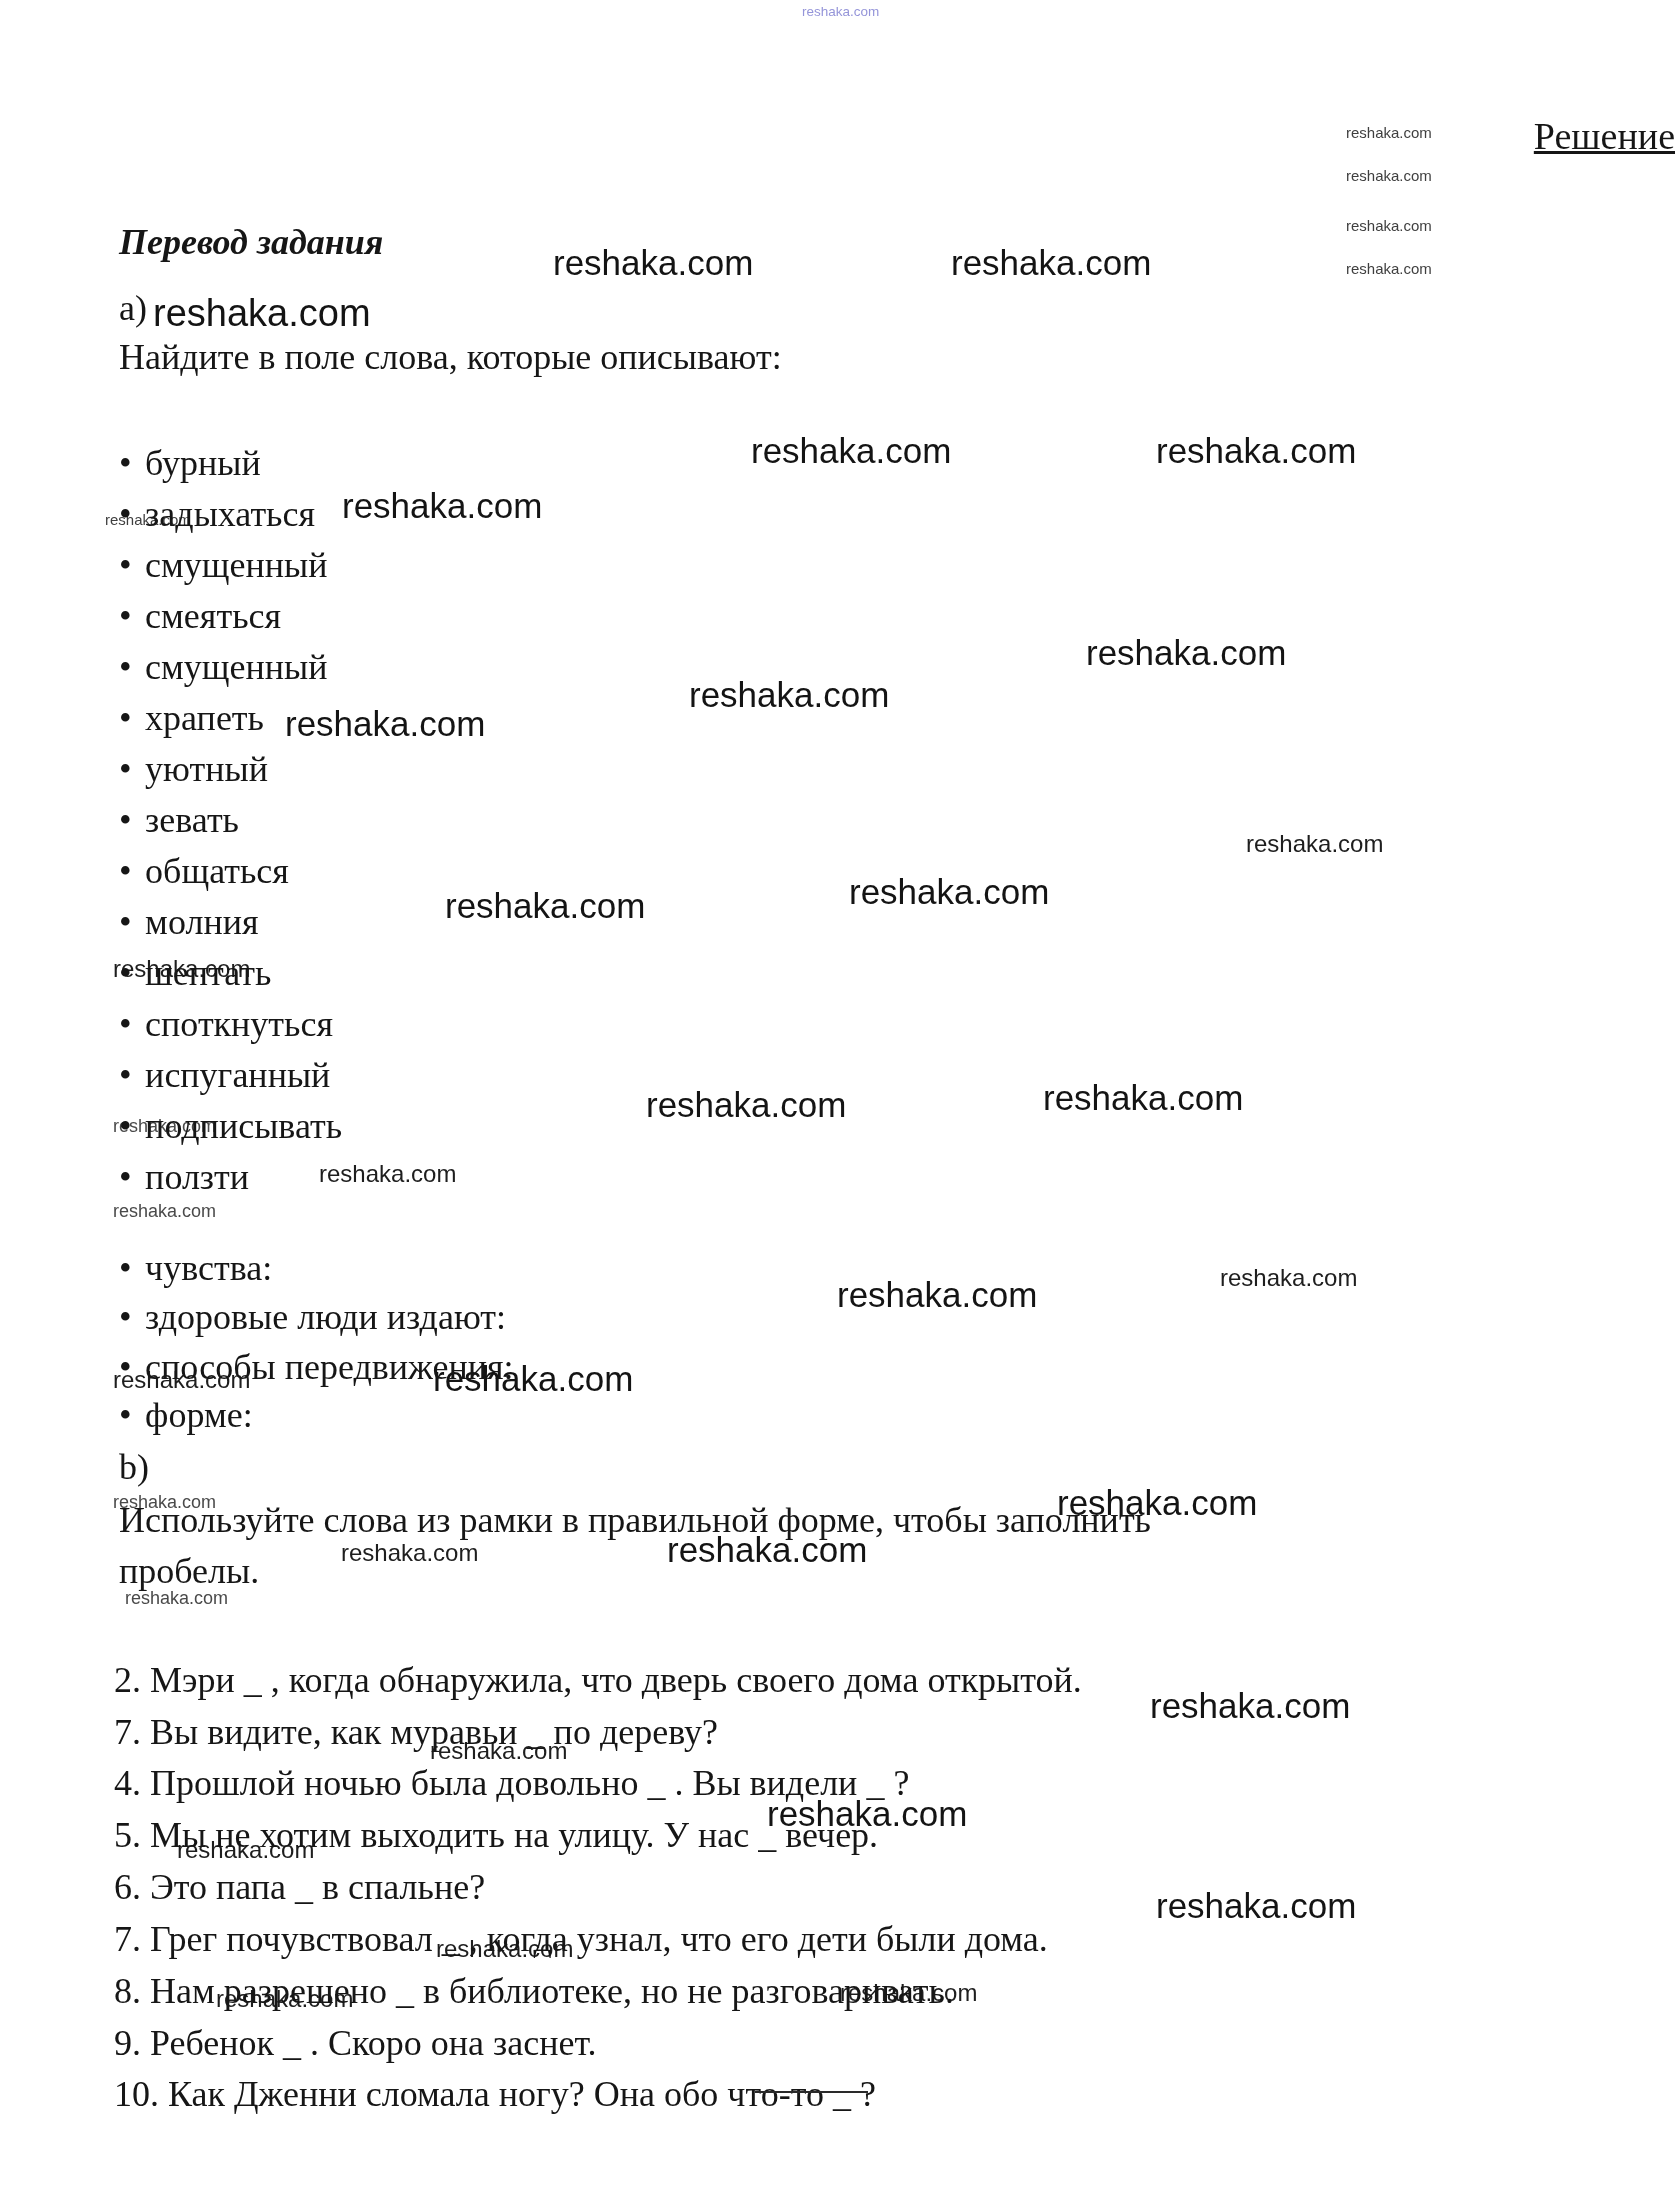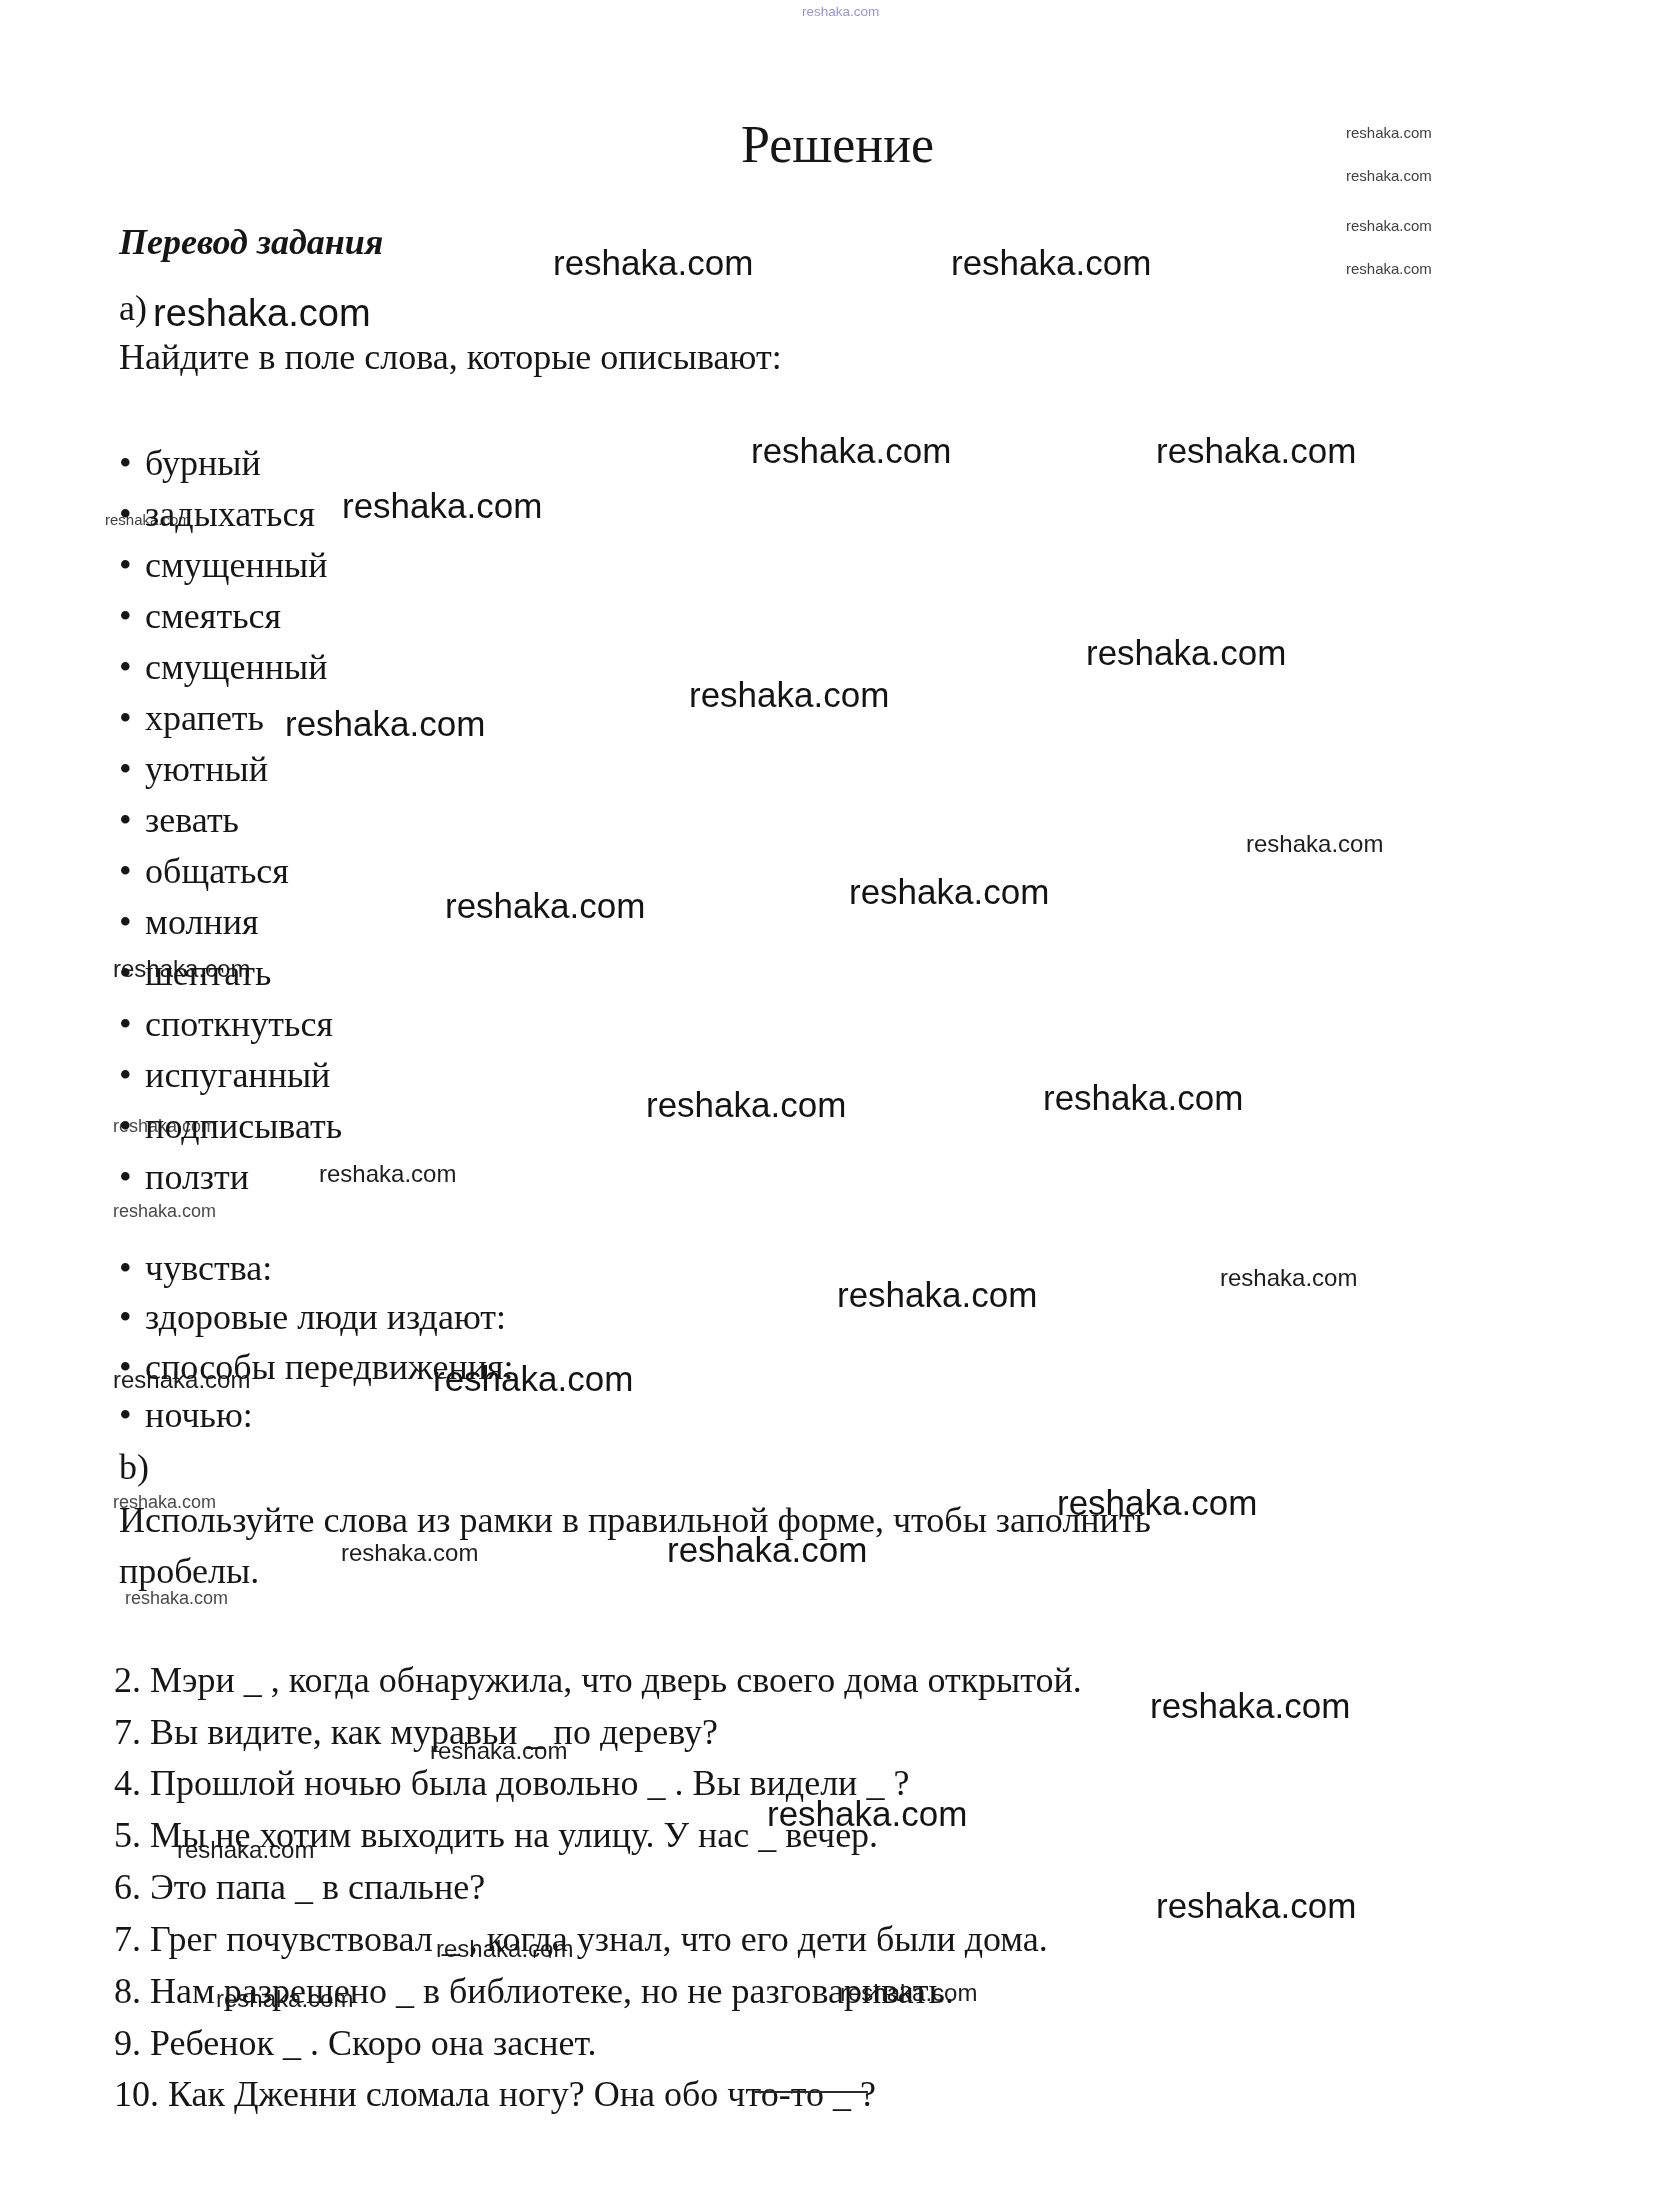--- a/index.html
+++ b/index.html
@@ -7,21 +7,21 @@
     position: relative;
     width: 1675px;
     height: 2194px;
     background: #ffffff;
     font-family: "Liberation Serif", serif;
     color: #161616;
     overflow: hidden;
   }
   .t { position: absolute; white-space: nowrap; line-height: 1.2; }
   .body  { font-size: 36px; }
-  .title { font-size: 52px; left: 0; width: 100%; text-align: center; }
+  .title { font-size: 38px; left: 0; width: 100%; text-align: right; text-decoration: underline; }
   .heading { font-size: 36px; font-weight: bold; font-style: italic; }
   .bullet-line .bullet { display: inline-block; margin-right: 13.5px; }
   .wm {
     position: absolute;
     font-family: "Liberation Sans", sans-serif;
     color: #141414;
     white-space: nowrap;
     line-height: 1;
   }
   .wm-lg  { font-size: 35px; }
@@ -98,21 +98,21 @@
   <div class="t body bullet-line" style="left:119px;top:901px"><span class="bullet">•</span><span>молния</span></div>
   <div class="t body bullet-line" style="left:119px;top:952px"><span class="bullet">•</span><span>шептать</span></div>
   <div class="t body bullet-line" style="left:119px;top:1003px"><span class="bullet">•</span><span>споткнуться</span></div>
   <div class="t body bullet-line" style="left:119px;top:1054px"><span class="bullet">•</span><span>испуганный</span></div>
   <div class="t body bullet-line" style="left:119px;top:1105px"><span class="bullet">•</span><span>подписывать</span></div>
   <div class="t body bullet-line" style="left:119px;top:1156px"><span class="bullet">•</span><span>ползти</span></div>
 
   <div class="t body bullet-line" style="left:119px;top:1247px"><span class="bullet">•</span><span>чувства:</span></div>
   <div class="t body bullet-line" style="left:119px;top:1346px"><span class="bullet">•</span><span>способы передвижения:</span></div>
   <div class="t body bullet-line" style="left:119px;top:1296px"><span class="bullet">•</span><span>здоровые люди издают:</span></div>
-  <div class="t body bullet-line" style="left:119px;top:1394px"><span class="bullet">•</span><span>ночью:</span></div>
+  <div class="t body bullet-line" style="left:119px;top:1394px"><span class="bullet">•</span><span>форме:</span></div>
 
   <div class="t body" style="left:119px;top:1446px">b)</div>
   <div class="t body" style="left:119px;top:1499px">Используйте слова из рамки в правильной форме, чтобы заполнить</div>
   <div class="t body" style="left:119px;top:1550px">пробелы.</div>
 
   <div class="t body" style="left:114px;top:1659px">2. Мэри _ , когда обнаружила, что дверь своего дома открытой.</div>
   <div class="t body" style="left:114px;top:1711px">7. Вы видите, как муравьи _ по дереву?</div>
   <div class="t body" style="left:114px;top:1762px">4. Прошлой ночью была довольно _ . Вы видели _ ?</div>
   <div class="t body" style="left:114px;top:1814px">5. Мы не хотим выходить на улицу. У нас _ вечер.</div>
   <div class="t body" style="left:114px;top:1866px">6. Это папа _ в спальне?</div>

